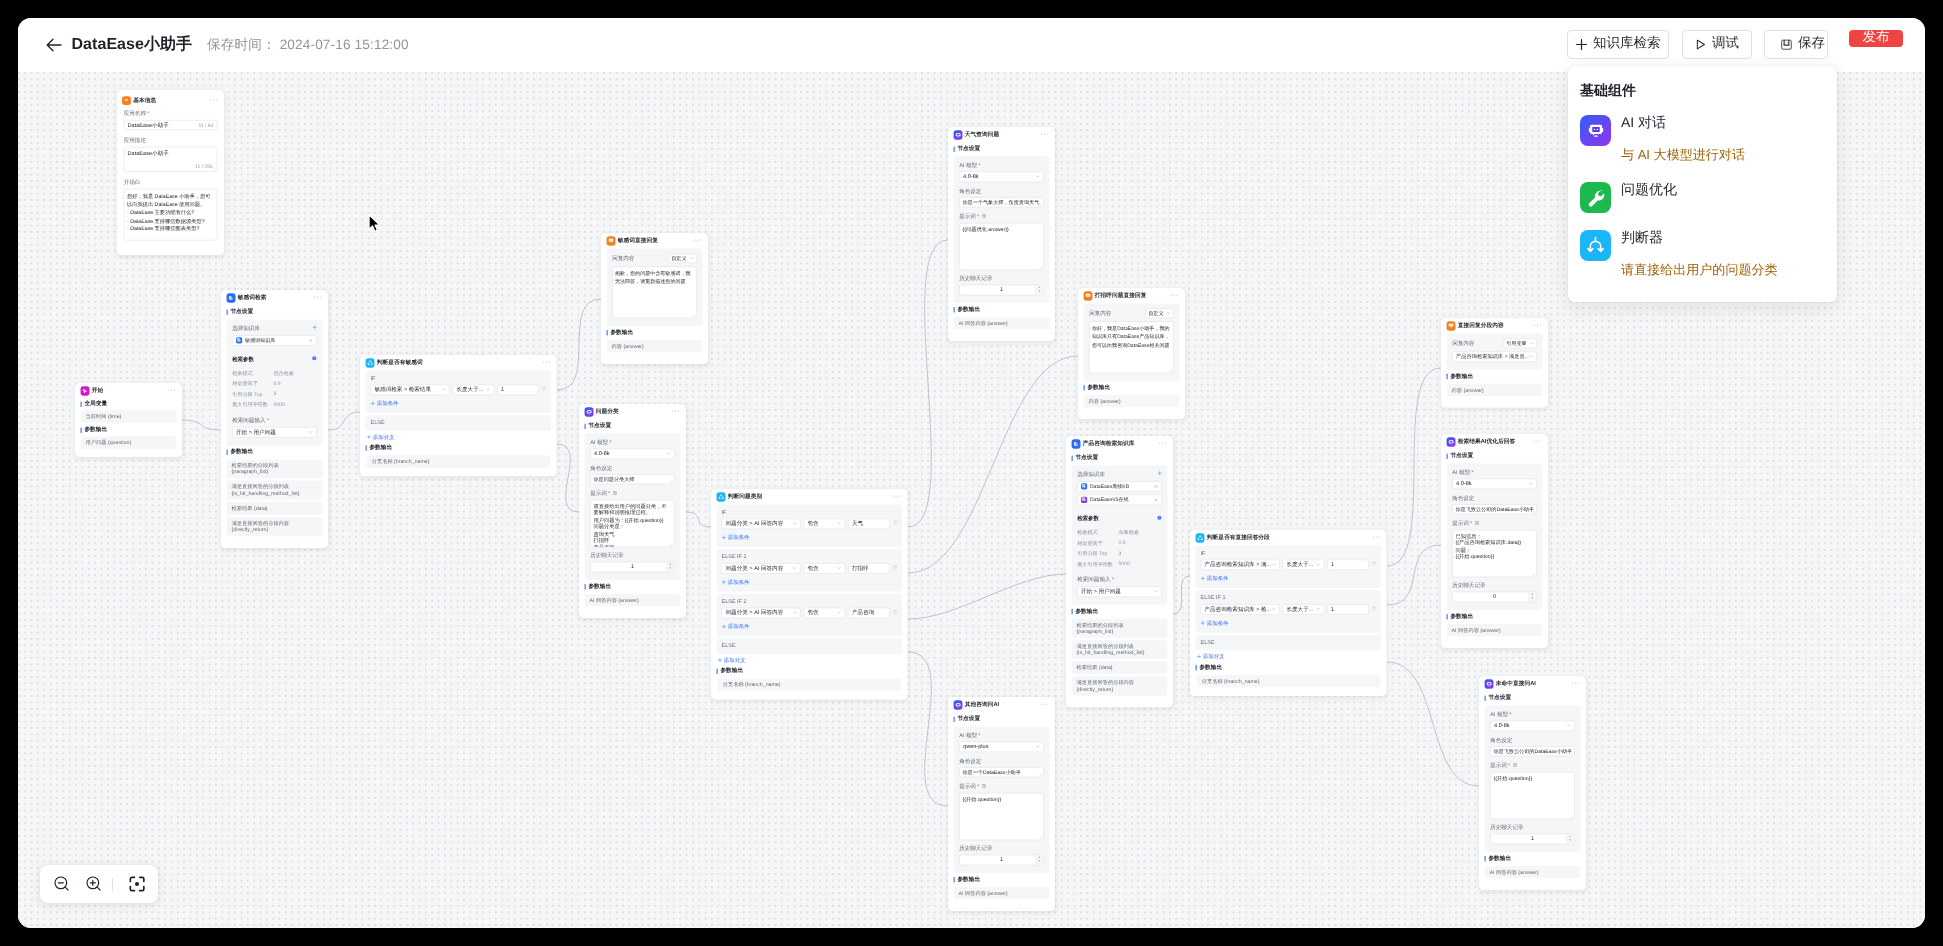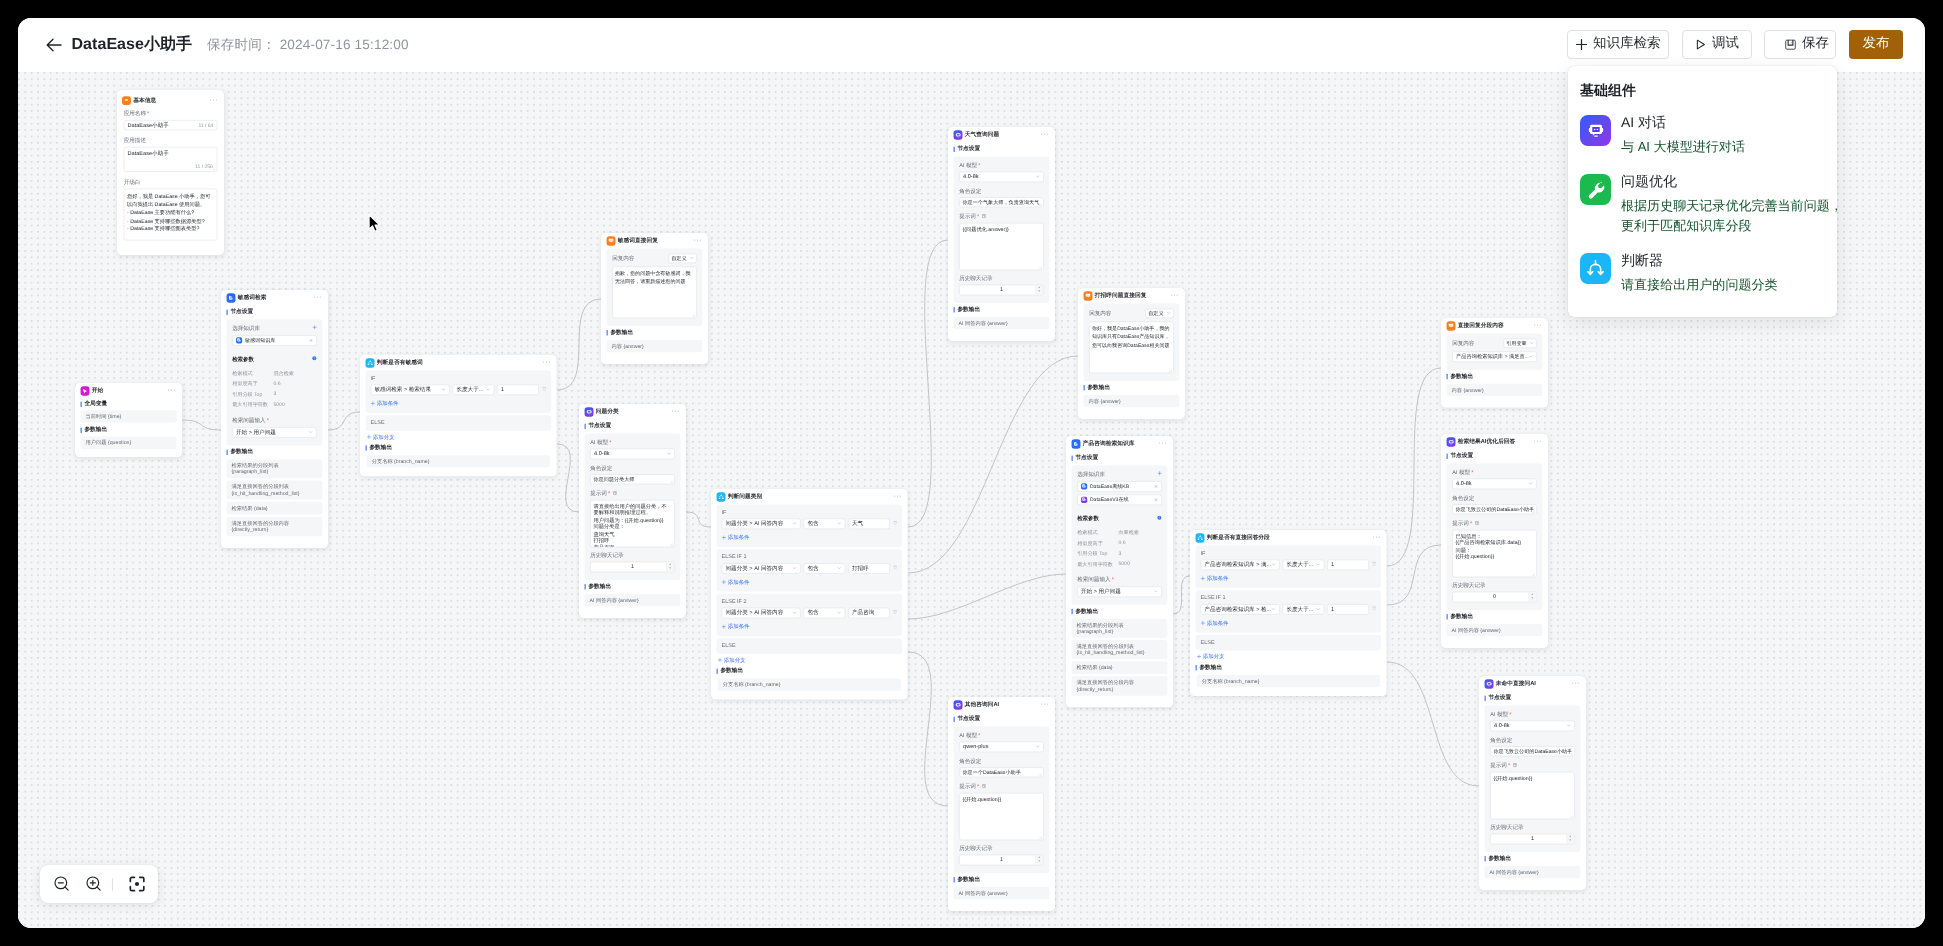--- a/index.html
+++ b/index.html
@@ -16,21 +16,21 @@
     background:#fff; border-radius:13px; overflow:hidden;
   }
   
   #header { position:absolute; left:0; top:0; width:100%; height:54px; background:#fff; z-index:40; }
   #back-btn { position:absolute; left:28px; top:18.8px; width:16px; height:16px; cursor:pointer; }
   #app-title { position:absolute; left:53.5px; top:16px; font-size:16px; font-weight:700; color:#1f2329; letter-spacing:0.05px;}
   #save-time { position:absolute; left:189px; top:19px; font-size:13.6px; color:#8f959e; letter-spacing:0.15px;}
   .hdr-btn { position:absolute; top:11.5px; height:29px; border:1px solid #dee0e3; border-radius:4px;
              background:#fff; display:flex; align-items:center; justify-content:center; gap:5px;
              font-size:13.5px; color:#1f2329; cursor:pointer; }
-  #btn-publish { position:absolute; top:11.5px; height:29px; background:#a16207; border-radius:4px; color:#fff;
+  #btn-publish { position:absolute; top:11.5px; height:17px; background:#ef4444; border-radius:4px; color:#fff;
              display:flex; align-items:center; justify-content:center; font-size:13.5px; cursor:pointer; }
   
   #canvas { position:absolute; left:0; top:54px; width:1907px; height:856px;
     background-color:#f5f6f7;
     background-image: radial-gradient(circle at 0.8px 0.8px, #d9dce0 0.75px, transparent 0.85px);
     background-size: 6.36px 6.36px;
     overflow:hidden;
   }
 
   
@@ -83,21 +83,21 @@
   #cursor { position:absolute; left:350.4px; top:195.8px; z-index:60; pointer-events:none; }
   
   #panel { position:absolute; left:1550px; top:48px; width:269px; background:#fff;
     border-radius:6px; box-shadow:0 5px 18px rgba(31,35,41,0.10), 0 0 1px rgba(31,35,41,0.25);
     padding:16px 0 14px 0; z-index:50; }
   #panel-title { font-size:14px; font-weight:700; color:#1f2329; padding:0 12px 4px 12px; }
   .panel-item { display:flex; gap:10px; padding:7.7px 0 7.7px 12px; cursor:pointer; align-items:flex-start; }
   .panel-icon { width:31px; height:31px; border-radius:8px; flex:0 0 31px; margin-top:2px;
                 display:flex; align-items:center; justify-content:center; }
   .panel-name { font-size:14px; color:#1f2329; line-height:18px; }
-  .panel-desc { font-size:13.05px; color:#14532d; line-height:20px; margin-top:6px; width:223px;
+  .panel-desc { font-size:13.05px; color:#a16207; line-height:20px; margin-top:14px; width:223px;
                line-break:anywhere; }
   
   #zoombar { position:absolute; left:22.3px; top:847.4px; width:118px; height:38px; background:#fff;
              border-radius:8px; box-shadow:0 2px 10px rgba(31,35,41,0.10), 0 0 1px rgba(31,35,41,0.15);
              display:flex; align-items:center; z-index:45; }
   .zoom-btn { width:24px; height:24px; display:flex; align-items:center; justify-content:center; cursor:pointer; }
   .zoom-sep { width:1px; height:13px; background:#dee0e3; margin-left:6px; }
 </style>
 </head>
 <body>
@@ -118,21 +118,21 @@
           <path d="M7 1.6V12.4M1.6 7H12.4" stroke="#1f2329" stroke-width="1.3" stroke-linecap="round"></path>
         </svg>
       <span>知识库检索</span>
     </div>
     <div class="hdr-btn" id="btn-debug" style="left:1663.6px;width:70px;">
       <svg width="13" height="13" viewBox="0 0 14 14">
           <path d="M3.6 2.3L11.2 7L3.6 11.7V2.3Z" stroke="#1f2329" stroke-width="1.1" stroke-linejoin="round" fill="none"></path>
         </svg>
       <span>调试</span>
     </div>
-    <div class="hdr-btn" id="btn-save" style="left:1746.4px;width:72px;padding-left:12px;">
+    <div class="hdr-btn" id="btn-save" style="left:1746.4px;width:64px;padding-left:12px;">
       <svg width="13" height="13" viewBox="0 0 16 16">
           <rect x="2.1" y="2.6" width="11.8" height="11.2" rx="1.5" stroke="#41464f" stroke-width="1.15" fill="none"></rect>
           <path d="M5.1 2.6v6.1h5.8V2.6" stroke="#2b2f36" stroke-width="1.4" fill="none"></path>
           <circle cx="8.9" cy="5.8" r="0.55" fill="#2b2f36"></circle>
         </svg>
       <span>保存</span>
     </div>
     <div id="btn-publish" style="left:1831.1px;width:54px;">
       <span>发布</span>
     </div>
@@ -1156,21 +1156,20 @@
     </div>
         </div>
         <div class="panel-item">
           <div class="panel-icon" style="background:#1cb94e">
             <svg width="21" height="21" viewBox="0 0 24 24" fill="#fff">
               <path d="M19.6 4.8a6.1 6.1 0 00-8.15 7.1L5.0 18.35a2.3 2.3 0 103.25 3.25l6.45-6.45a6.1 6.1 0 007.1-8.15l-3.5 3.5-2.85-.55-.55-2.85 3.7-3.7z"></path>
             </svg>
           </div>
     <div style="flex:1">
       <div class="panel-name">问题优化</div>
-      <div class="panel-desc">根据历史聊天记录优化完善当前问题，更利于匹配知识库分段</div>
     </div>
         </div>
         <div class="panel-item">
           <div class="panel-icon" style="background:#1ab6f8">
             <svg width="21" height="21" viewBox="0 0 24 24" fill="none" stroke="#fff" stroke-width="1.75" stroke-linecap="round" stroke-linejoin="round">
               <path d="M12 2.9v4.4"></path>
               <path d="M12 7.3c-3.7 0-5.9 2.5-5.9 5.6v3.9M12 7.3c3.7 0 5.9 2.5 5.9 5.6v3.9"></path>
               <path d="M3.3 15.6l2.8 3.3 2.8-3.3" fill="#fff"></path>
               <path d="M15.1 15.6l2.8 3.3 2.8-3.3" fill="#fff"></path>
             </svg>

